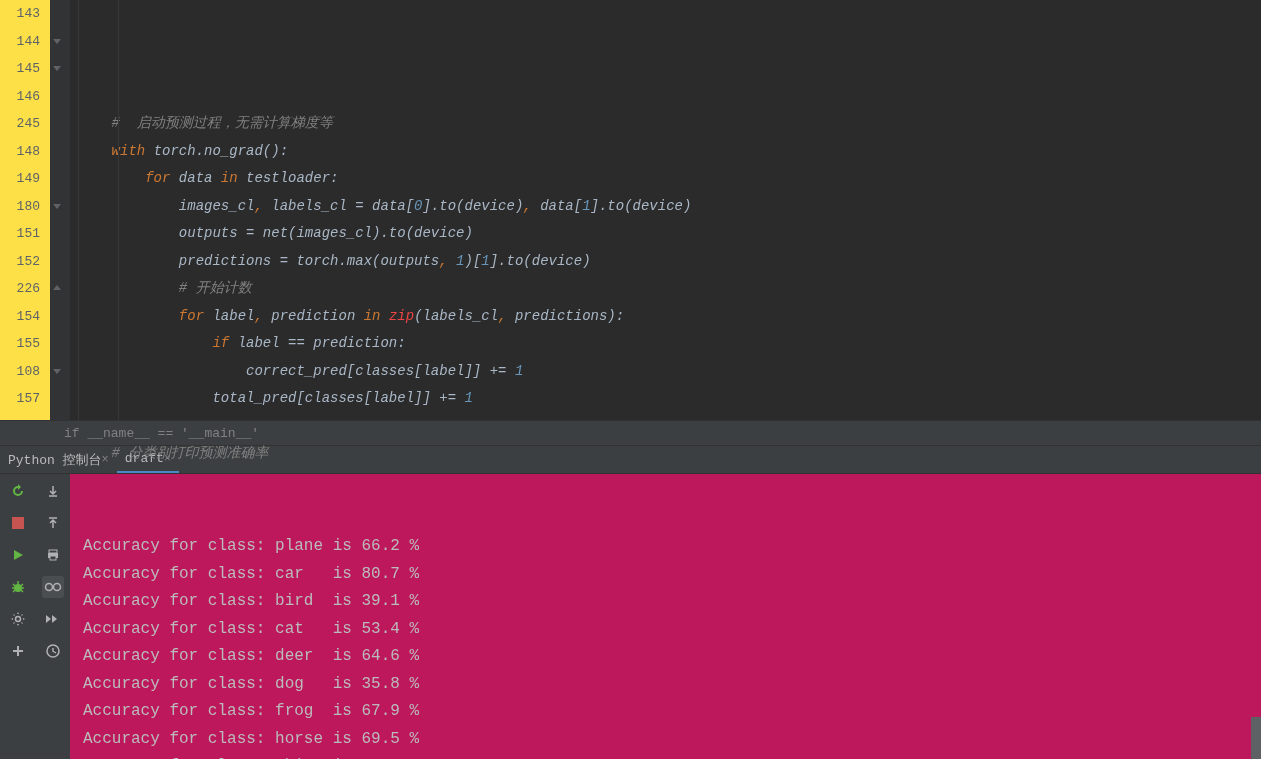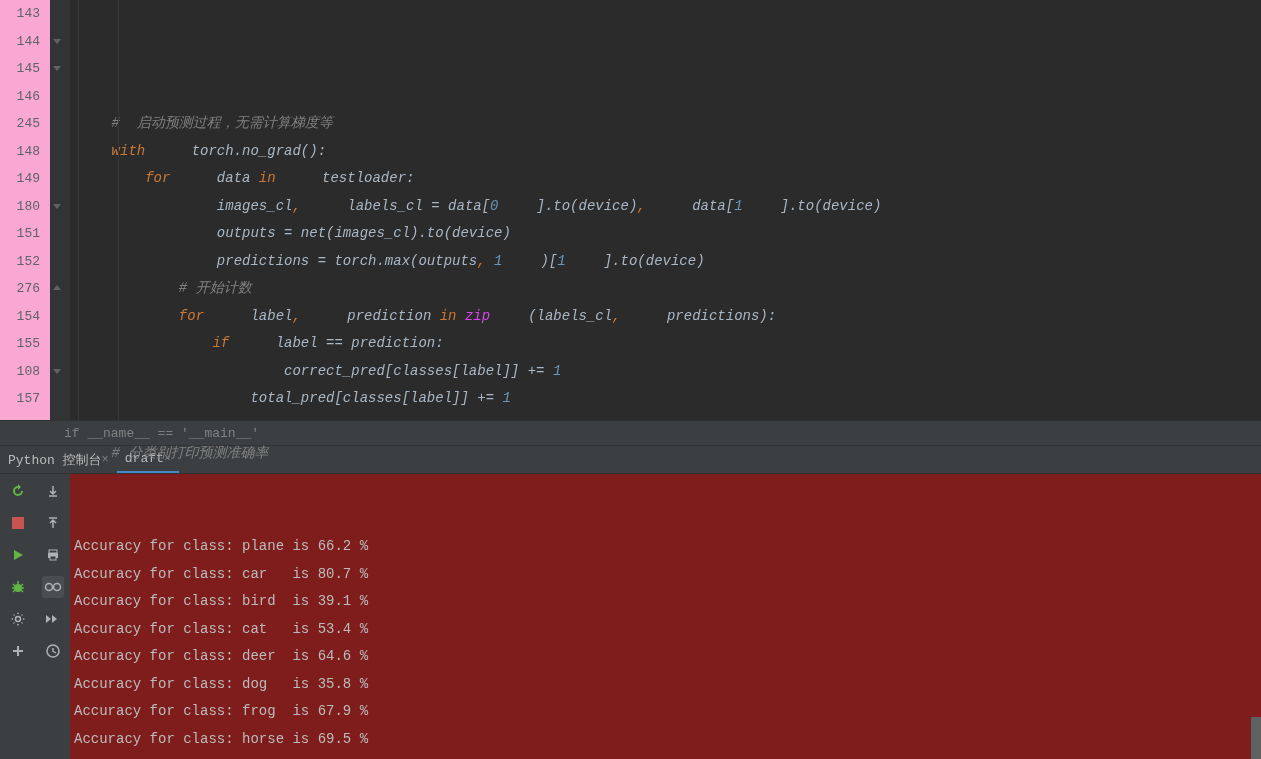--- a/index.html
+++ b/index.html
@@ -9,21 +9,21 @@
   color: #a9b7c6;
   font-size: 14px;
   overflow: hidden;
 }
 .editor-container {
   display: flex;
   height: 420px;
   background: #2b2b2b;
 }
 .gutter {
-  background: #f9a8d4;
+  background: #fde047;
   width: 50px;
   text-align: right;
   padding-right: 10px;
   color: #606366;
   user-select: none;
   line-height: 27.5px;
   font-size: 13px;
 }
 .fold-area {
   width: 20px;
@@ -43,23 +43,23 @@
   padding-left: 8px;
   line-height: 27.5px;
   white-space: pre;
   position: relative;
 }
 .code-line { height: 27.5px; font-style: italic; }
 .line-num { height: 27.5px; }
 
 .c-comment { color: #808080; }
 .c-keyword { color: #cc7832; }
-.c-ident { color: #a9b7c6; margin-left: 38px; }
+.c-ident { color: #a9b7c6; }
 .c-number { color: #6897bb; }
-.c-builtin { color: #d946ef; }
+.c-builtin { color: #ef4444; }
 .c-punct { color: #cc7832; }
 
 .breadcrumb {
   background: #3c3f41;
   border-top: 1px solid #323232;
   border-bottom: 1px solid #323232;
   height: 26px;
   line-height: 26px;
   padding-left: 64px;
   color: #808080;
@@ -111,26 +111,26 @@
   justify-content: center;
   cursor: pointer;
   font-size: 14px;
 }
 .tool-icon.active-bg {
   background: #4b4e50;
   border-radius: 3px;
 }
 .console-output {
   flex: 1;
-  background: #7f1d1d;
+  background: #be185d;
   color: #bbbbbb;
-  padding: 4px 4px;
+  padding: 4px 13px;
   line-height: 27.5px;
   white-space: pre;
-  font-size: 14px;
+  font-size: 16px;
   position: relative;
 }
 .scrollbar-thumb {
   position: absolute;
   right: 0;
   bottom: 0;
   width: 10px;
   height: 42px;
   background: #5e6163;
 }
@@ -149,21 +149,21 @@
       <div class="line-num">143</div>
       <div class="line-num">144</div>
       <div class="line-num">145</div>
       <div class="line-num">146</div>
       <div class="line-num">245</div>
       <div class="line-num">148</div>
       <div class="line-num">149</div>
       <div class="line-num">180</div>
       <div class="line-num">151</div>
       <div class="line-num">152</div>
-      <div class="line-num">276</div>
+      <div class="line-num">226</div>
       <div class="line-num">154</div>
       <div class="line-num">155</div>
       <div class="line-num">108</div>
       <div class="line-num">157</div>
     </div>
   <div class="fold-area" id="foldcol">
       <div class="fold-icon" style="top: 35.5px;"><svg width="10" height="10" viewBox="0 0 10 10">
           <path fill="#606366" d="M1 3 L9 3 L5 8 Z"></path>
         </svg></div>
       <div class="fold-icon" style="top: 63px;"><svg width="10" height="10" viewBox="0 0 10 10">

